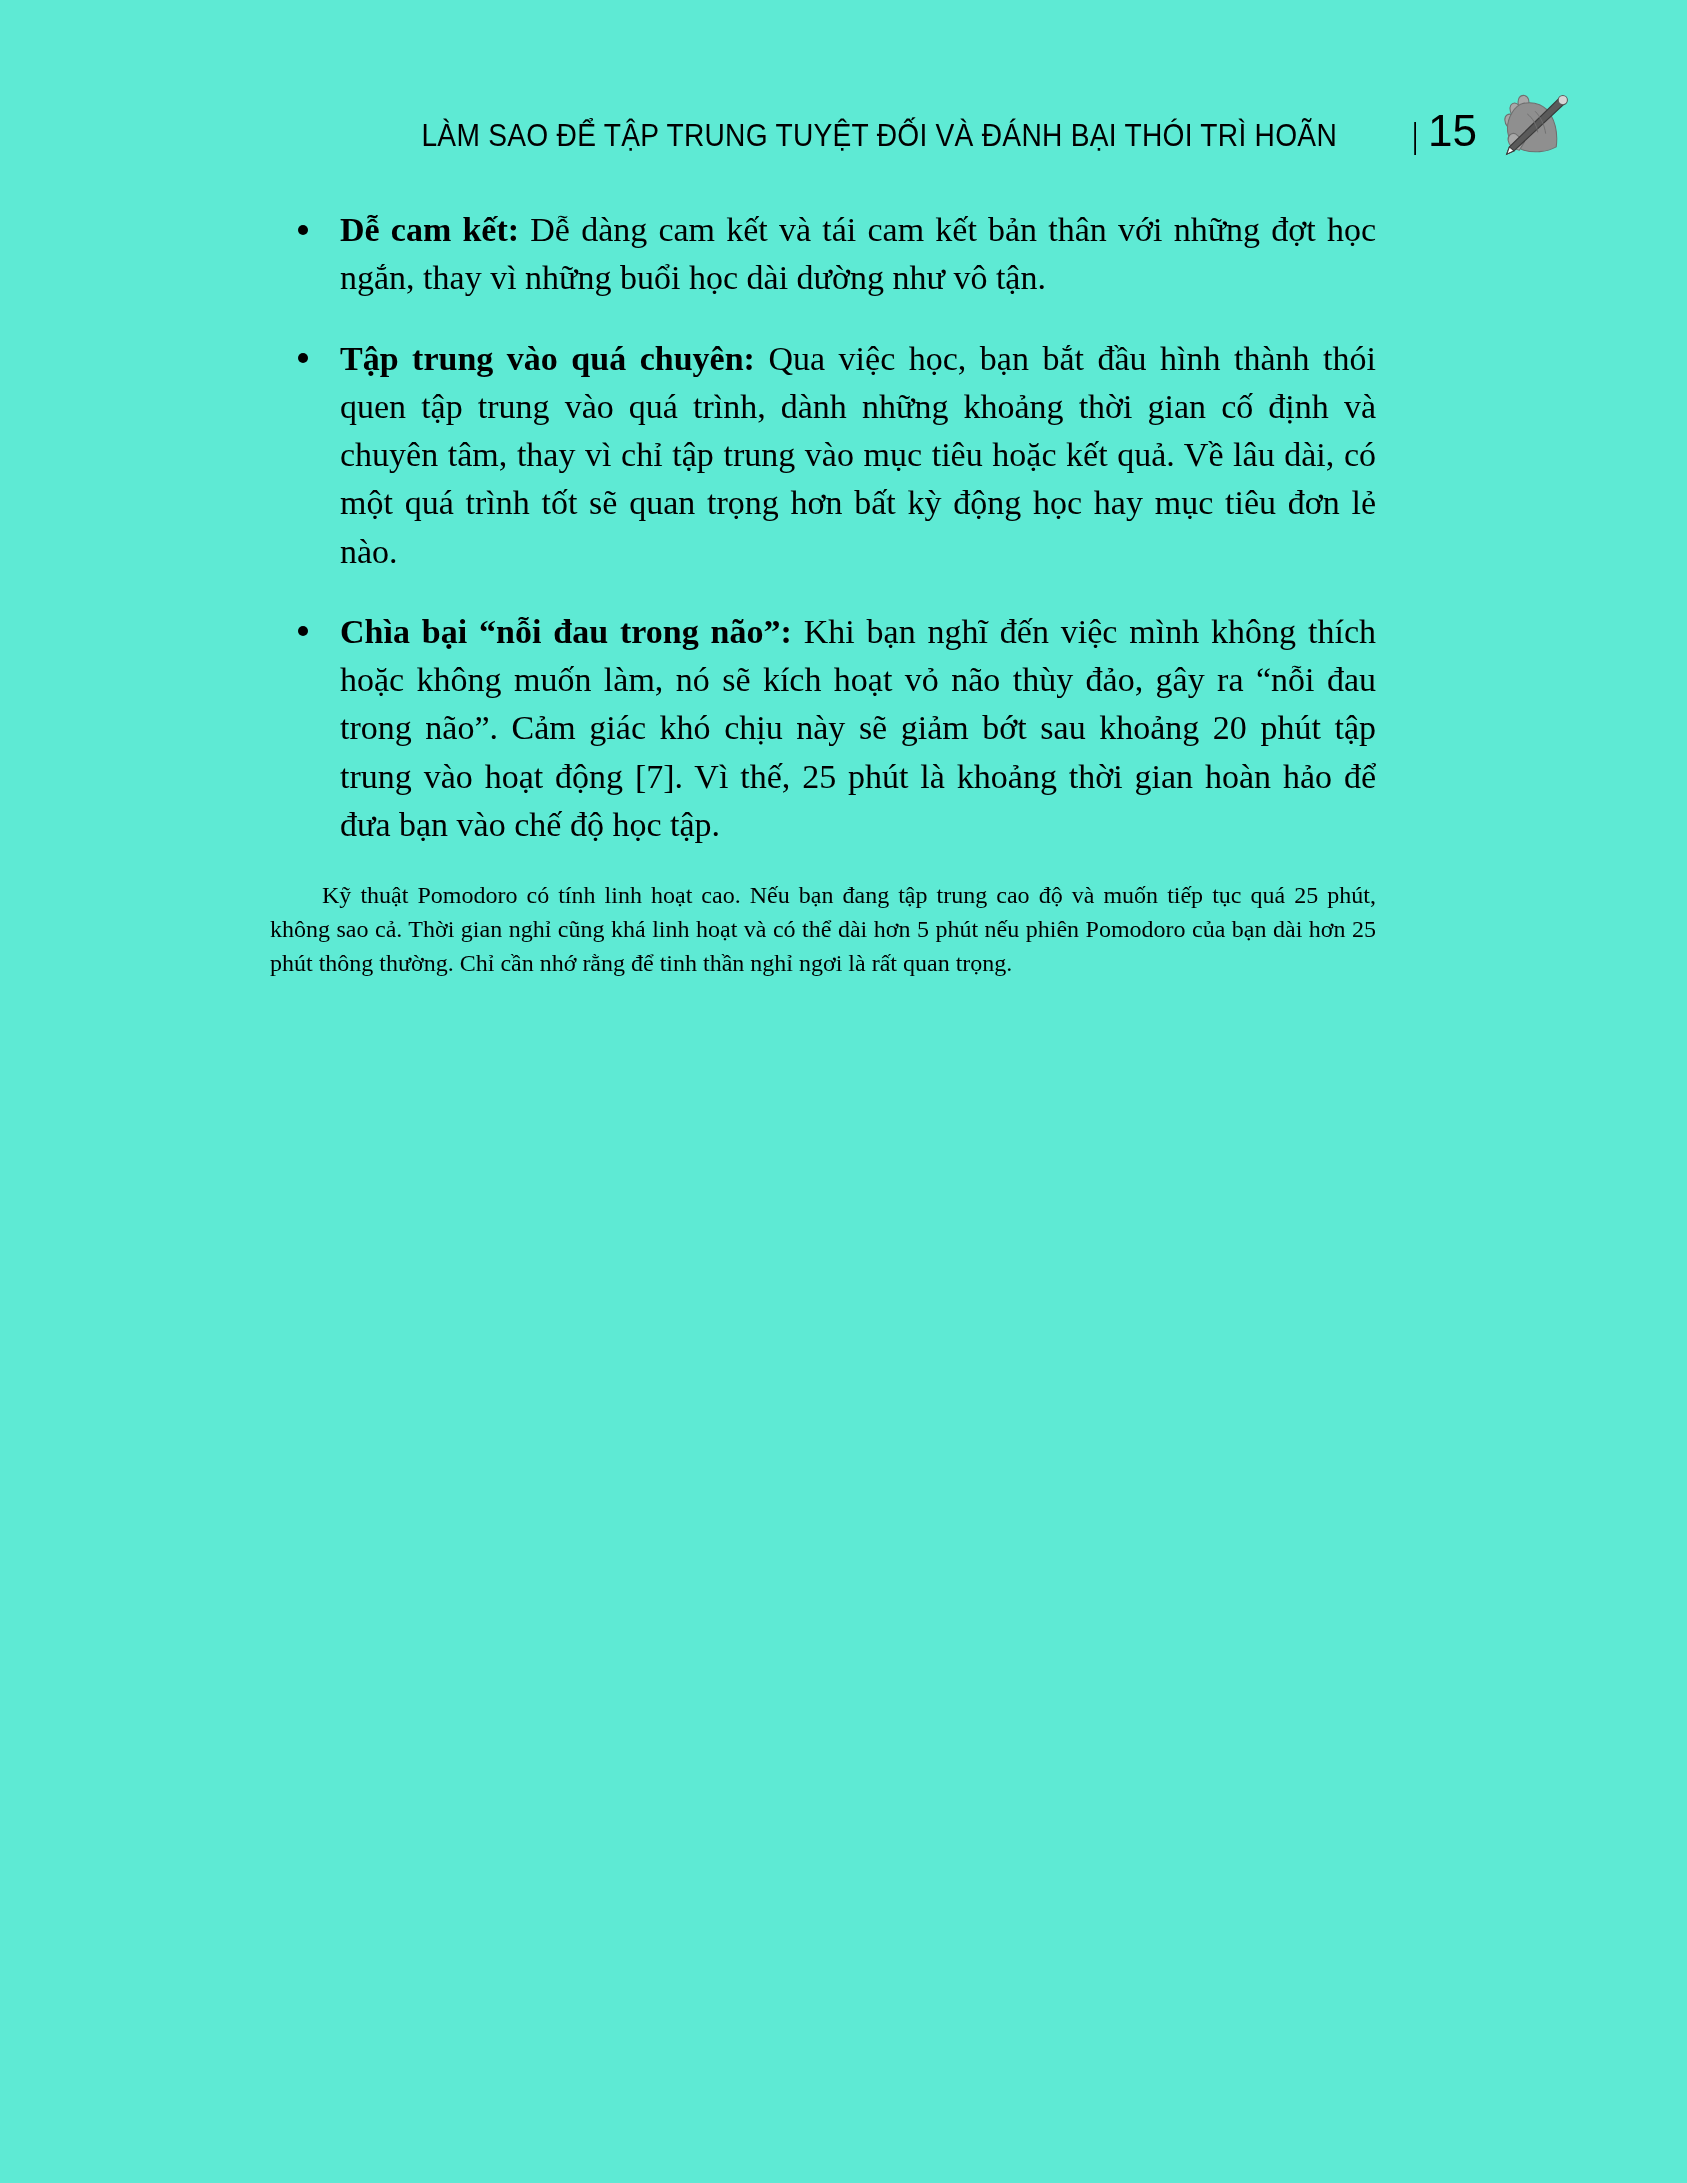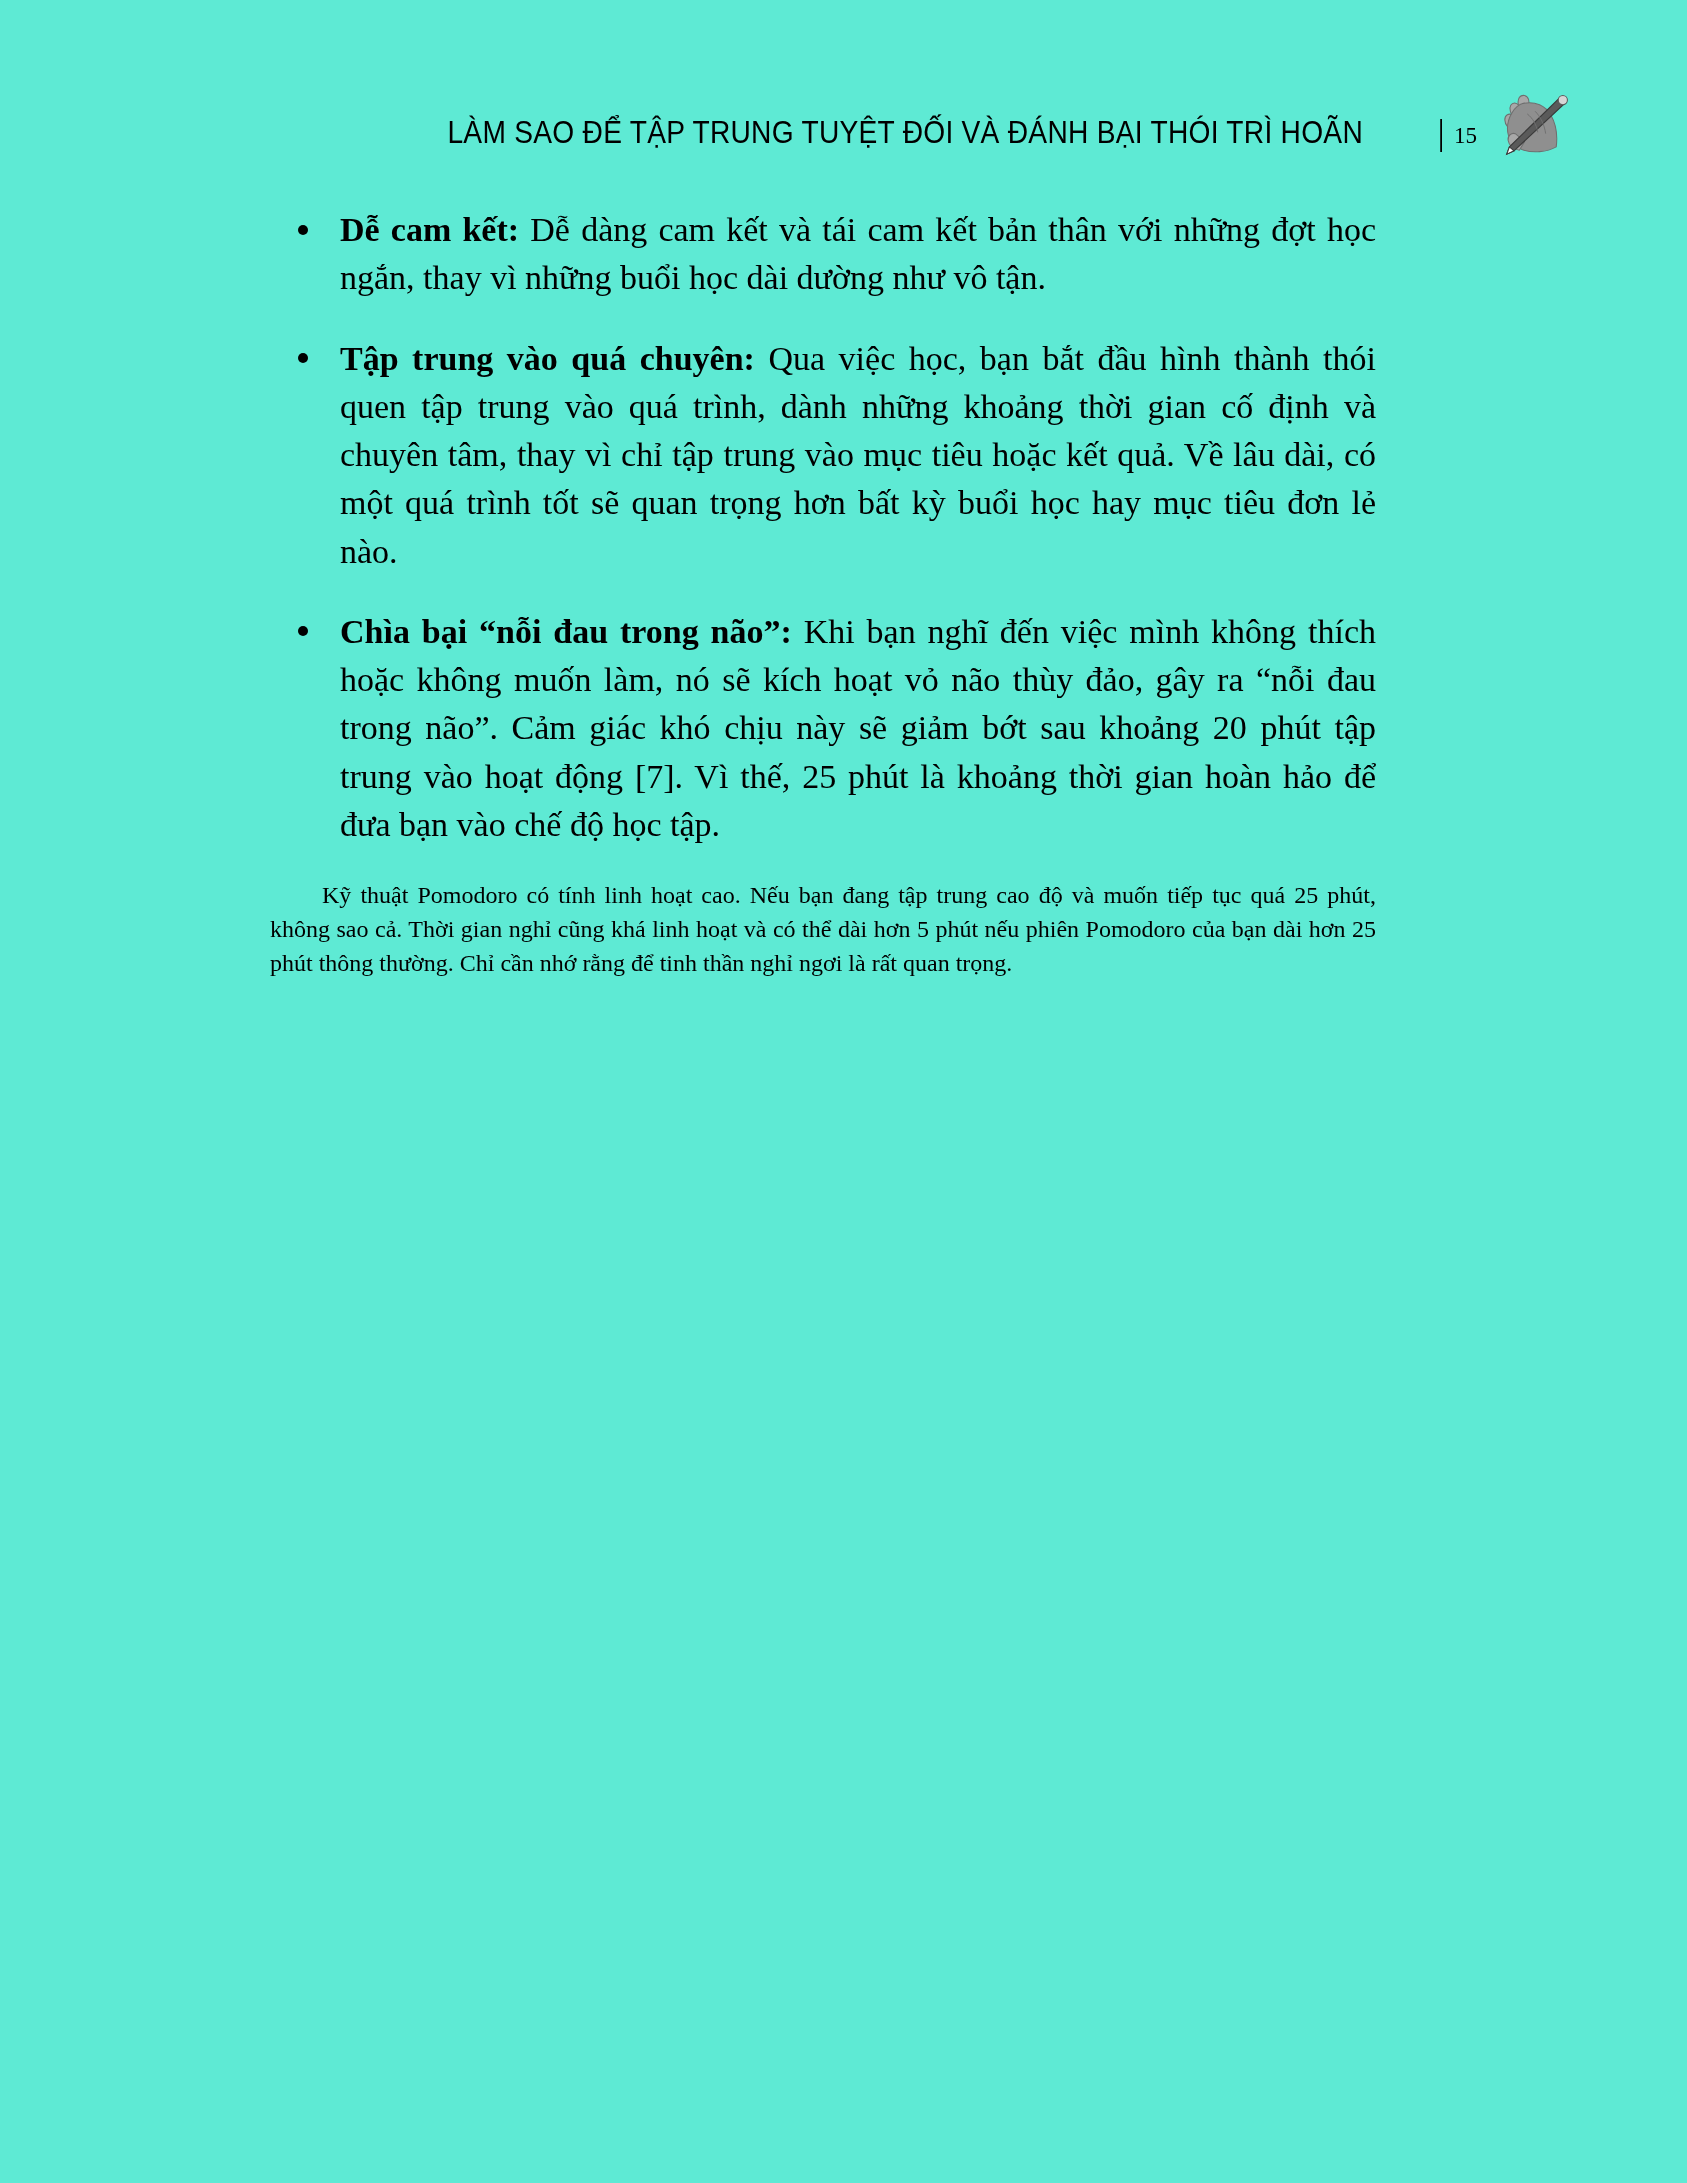--- a/index.html
+++ b/index.html
@@ -45,22 +45,22 @@
   }
   .header-sep {
     font-family: "Liberation Serif", serif;
     font-size: 36px;
     color: #000000;
     margin: 0 9.3px 0 12px;
     position: relative;
     top: 1.3px;
   }
   .header-pageno {
-    font-family: Liberation Serif, serif;
-    font-size: 23px;
+    font-family: Liberation Sans, sans-serif;
+    font-size: 44px;
     color: #000000;
   }
   .header-icon {
     position: absolute;
     right: 111px;
     top: 77px;
     width: 87px;
     height: 87px;
   }
 
@@ -160,21 +160,21 @@
       <li class="bullet-item">
         <span class="bullet-dot"></span>
         <div class="btext">
           <b>Dễ cam kết:</b><span> Dễ dàng cam kết và tái cam kết bản thân với những đợt học ngắn, thay vì những buổi học dài dường như vô tận.</span>
         </div>
       </li>
 
       <li class="bullet-item">
         <span class="bullet-dot"></span>
         <div class="btext">
-          <b>Tập trung vào quá chuyên:</b><span> Qua việc học, bạn bắt đầu hình thành thói quen tập trung vào quá trình, dành những khoảng thời gian cố định và chuyên tâm, thay vì chỉ tập trung vào mục tiêu hoặc kết quả. Về lâu dài, có một quá trình tốt sẽ quan trọng hơn bất kỳ buổi học hay mục tiêu đơn lẻ nào.</span>
+          <b>Tập trung vào quá chuyên:</b><span> Qua việc học, bạn bắt đầu hình thành thói quen tập trung vào quá trình, dành những khoảng thời gian cố định và chuyên tâm, thay vì chỉ tập trung vào mục tiêu hoặc kết quả. Về lâu dài, có một quá trình tốt sẽ quan trọng hơn bất kỳ động học hay mục tiêu đơn lẻ nào.</span>
         </div>
       </li>
 
       <li class="bullet-item">
         <span class="bullet-dot"></span>
         <div class="btext">
           <b>Chìa bại “nỗi đau trong não”:</b><span> Khi bạn nghĩ đến việc mình không thích hoặc không muốn làm, nó sẽ kích hoạt vỏ não thùy đảo, gây ra “nỗi đau trong não”. Cảm giác khó chịu này sẽ giảm bớt sau khoảng 20 phút tập trung vào hoạt động [7]. Vì thế, 25 phút là khoảng thời gian hoàn hảo để đưa bạn vào chế độ học tập.</span>
         </div>
       </li>
 

